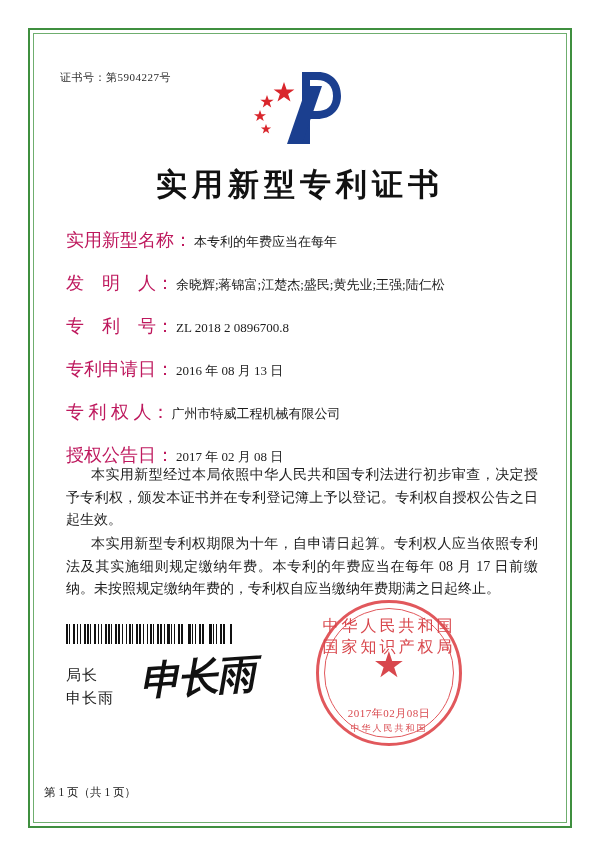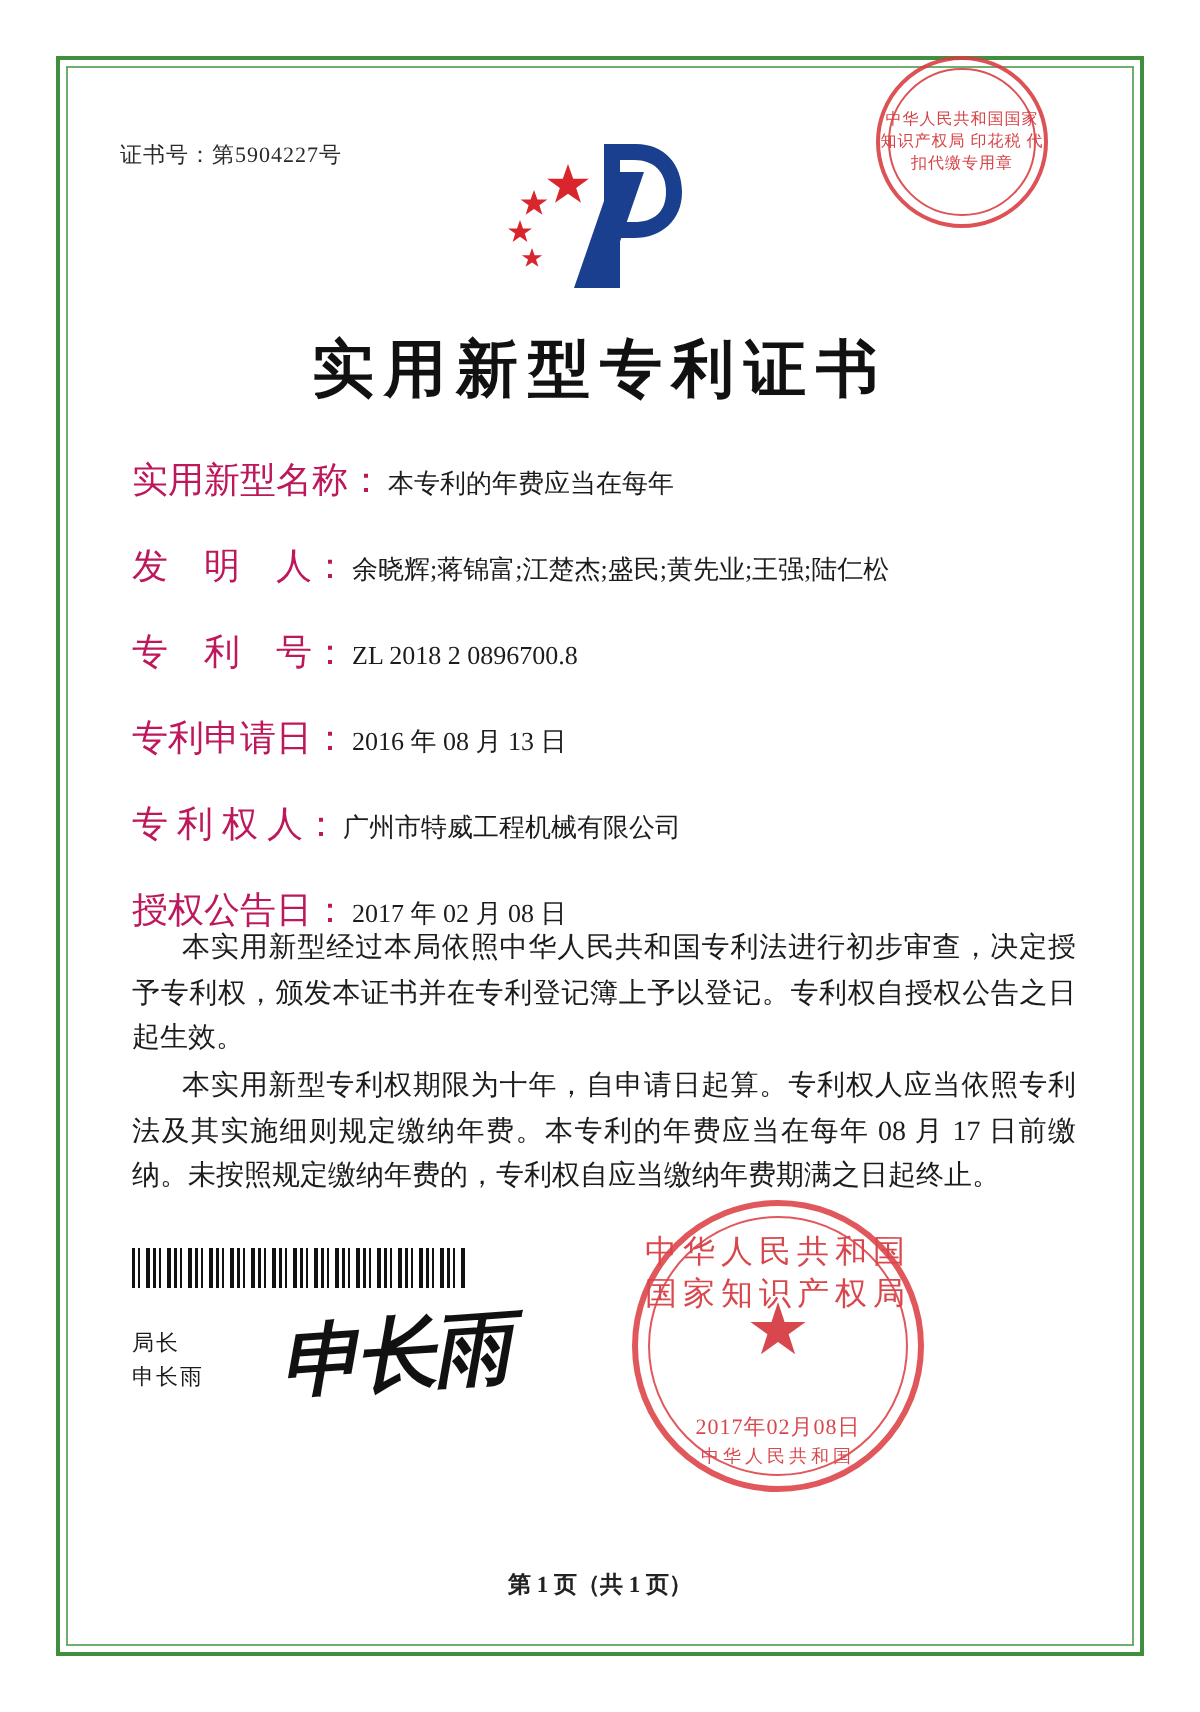--- a/index.html
+++ b/index.html
@@ -150,21 +150,21 @@
       #111 7px, #111 9px,
       #fff 9px, #fff 10.5px
     );
   }
 
   
   .sign-block {
     position: absolute;
     left: 22px;
     top: 620px;
-    font-size: 11px;
+    font-size: 15px;
     line-height: 1.5;
     color: #1c1c1c;
   }
   .sign-label { letter-spacing: 1px; }
 
   .handwriting {
     position: absolute;
     left: 96px;
     top: 606px;
     font-family: "DejaVu Serif", "Liberation Serif", serif;
@@ -175,24 +175,22 @@
     letter-spacing: -2px;
     transform: rotate(-4deg);
   }
 
   
   .page-footer {
     position: absolute;
     left: 0;
     right: 0;
     bottom: 12px;
-    text-align: center;
     font-size: 11.5px;
     color: #222;
-    font-weight: bold;
   }
 
   
   .seal {
     position: absolute;
     border-radius: 50%;
     color: #d2282e;
     box-sizing: border-box;
     text-align: center;
   }
@@ -334,26 +332,20 @@
       <div class="sign-label">局长</div>
       <div class="sign-label">申长雨</div>
     </div>
 
     <div class="handwriting">申长雨</div>
 
     <div class="page-footer">第 1 页（共 1 页）</div>
 
   </div>
 
-  <div class="seal seal-top">
-    <div class="ring"></div>
-    <div class="seal-text">中华人民共和国国家知识产权局
-印花税
-代扣代缴专用章</div>
-  </div>
 
   <div class="seal seal-main">
     <div class="ring2"></div>
     <div class="seal-arc">中华人民共和国国家知识产权局</div>
     <div class="seal-star">★</div>
     <div class="seal-date">2017年02月08日</div>
     <div class="seal-bottom-arc">中华人民共和国</div>
   </div>
 
 </div>

